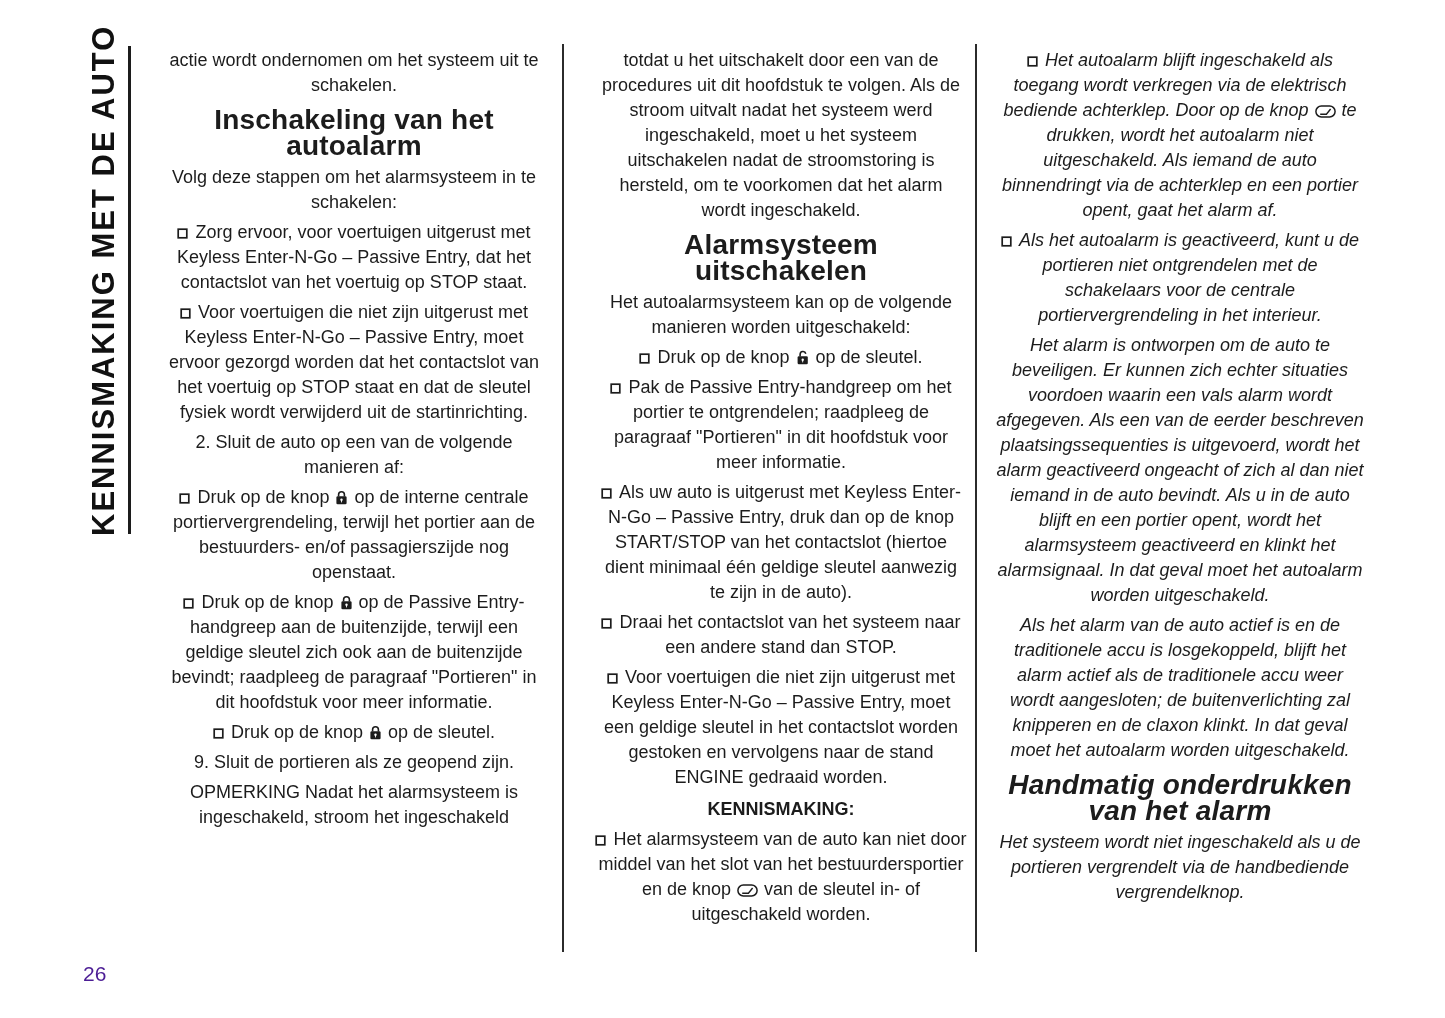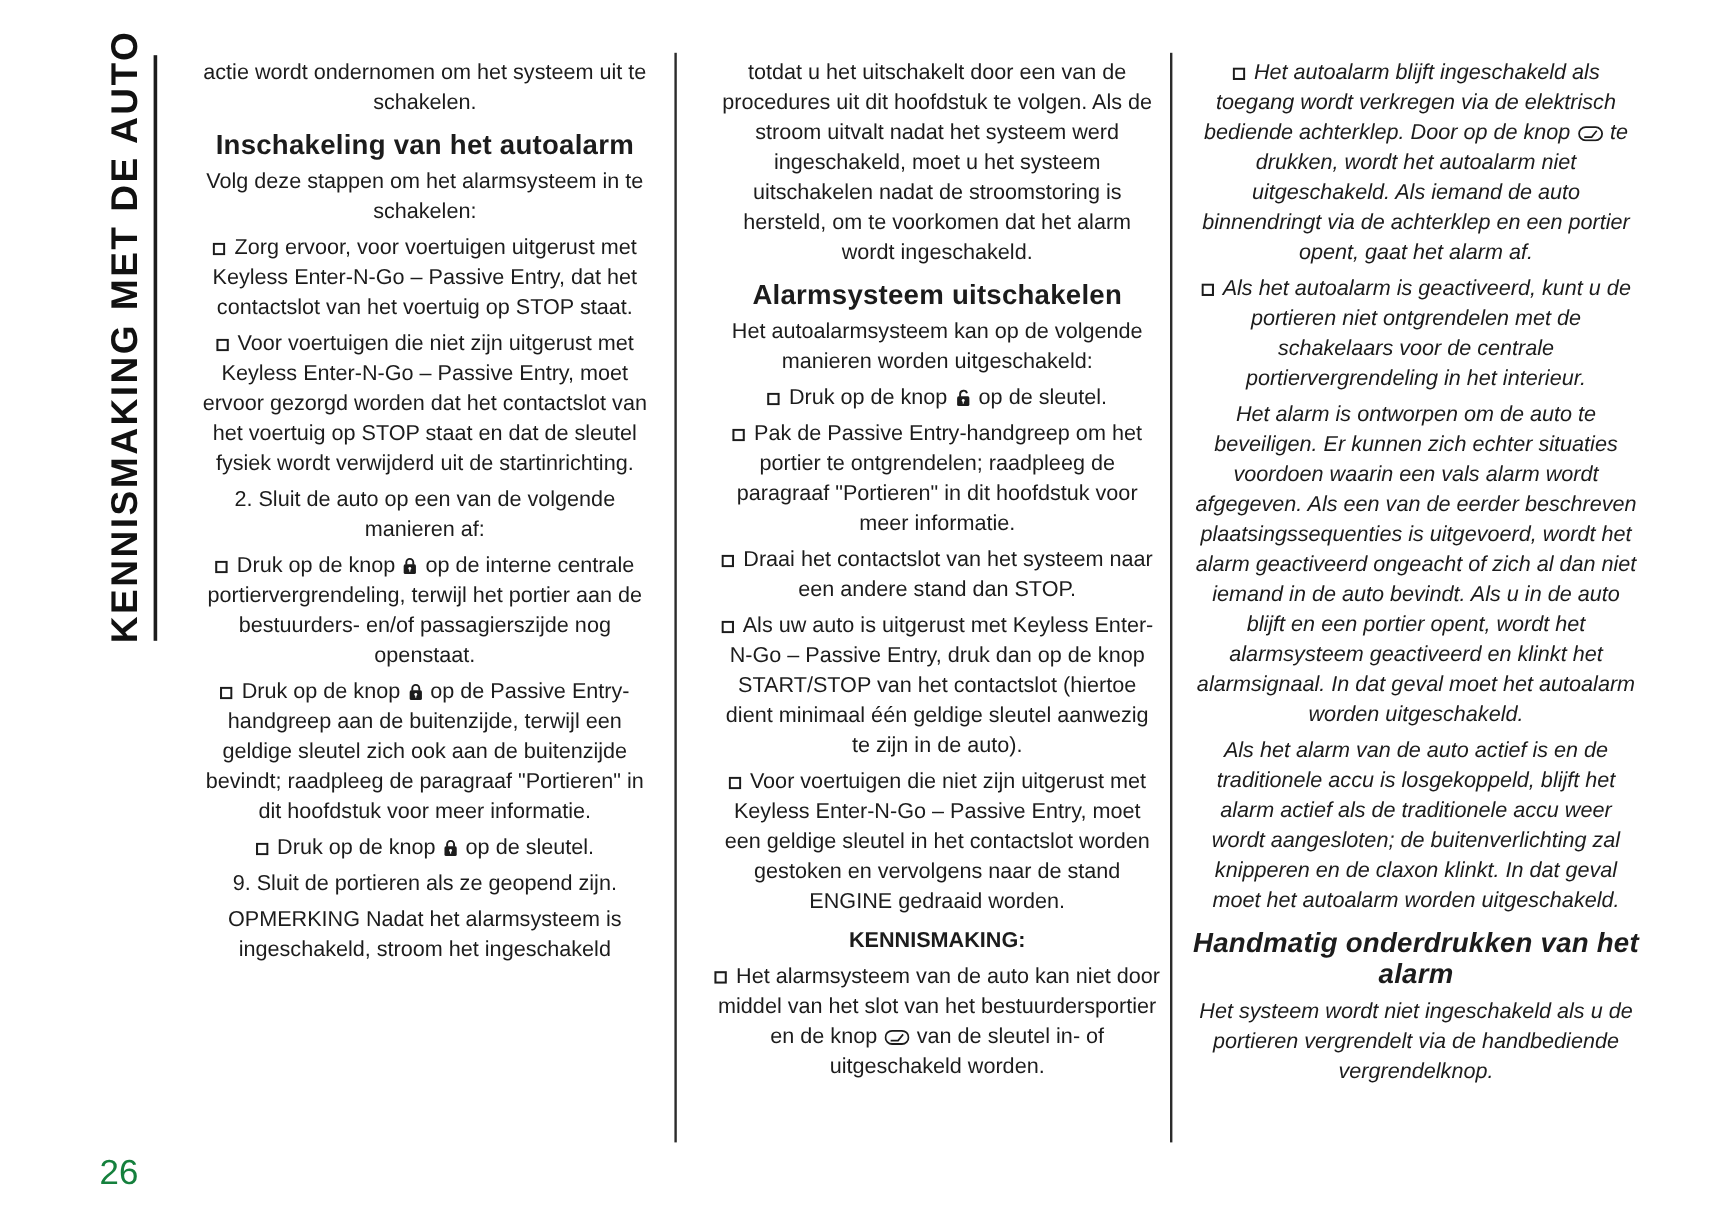--- a/index.html
+++ b/index.html
@@ -50,40 +50,40 @@
     top: 44px;
     height: 908px;
     width: 1.6px;
     background: #2b2b2b;
   }
   .divider-1 { left: 562px; }
   .divider-2 { left: 975px; }
   
   .block { margin: 0 0 5px 0; }
   h2.block.heading {
-    font-size: 23px;
+    font-size: 28px;
     line-height: 26px;
     font-weight: bold;
     margin: 9px 0 6px 0;
     letter-spacing: 0.2px;
   }
   .block.bold-paragraph { font-weight: bold; margin-top: 7px; }
   
   .icon { display: inline-block; line-height: 0; color: #1c1c1c; }
   .icon svg { display: inline-block; }
   .square-bullet-icon { margin-right: 7px; vertical-align: -1px; }
   .lock-icon, .unlock-icon { vertical-align: -2px; margin: 0 1px; }
   .liftgate-icon { vertical-align: -2px; margin: 0 1px; }
   
   .page-number {
     position: absolute;
     left: 83px;
     top: 962px;
-    font-size: 29px;
-    color: #15803d;
+    font-size: 21px;
+    color: #4c1d95;
   }
 </style>
 </head>
 <body>
 
 <div class="page">
 
   <div class="sidebar-title">KENNISMAKING MET DE AUTO</div>
   <div class="sidebar-rule"></div>
 
@@ -136,24 +136,24 @@
             <path d="M4.1 6.6 V4.4 a2.9 2.9 0 0 1 5.7 -0.7" fill="none" stroke="currentColor" stroke-width="1.6"></path>
             <rect x="1.6" y="6.3" width="10.2" height="8" rx="1.3" fill="currentColor"></rect>
             <circle cx="6.7" cy="9.7" r="1.2" fill="#fff"></circle>
             <rect x="6.25" y="9.9" width="0.9" height="2.5" fill="#fff"></rect>
           </svg></span><span> op de sleutel.</span></p>
       <p class="block bullet"><span class="icon square-bullet-icon"><svg width="11" height="11" viewBox="0 0 11 11">
             <rect x="1.2" y="1.2" width="8.6" height="8.6" fill="none" stroke="currentColor" stroke-width="1.7"></rect>
           </svg></span><span>Pak de Passive Entry-handgreep om het portier te ontgrendelen; raadpleeg de paragraaf "Portieren" in dit hoofdstuk voor meer informatie.</span></p>
       <p class="block bullet"><span class="icon square-bullet-icon"><svg width="11" height="11" viewBox="0 0 11 11">
             <rect x="1.2" y="1.2" width="8.6" height="8.6" fill="none" stroke="currentColor" stroke-width="1.7"></rect>
-          </svg></span><span>Draai het contactslot van het systeem naar een andere stand dan STOP.</span></p>
+          </svg></span><span>Als uw auto is uitgerust met Keyless Enter-N-Go – Passive Entry, druk dan op de knop START/STOP van het contactslot (hiertoe dient minimaal één geldige sleutel aanwezig te zijn in de auto).</span></p>
       <p class="block bullet"><span class="icon square-bullet-icon"><svg width="11" height="11" viewBox="0 0 11 11">
             <rect x="1.2" y="1.2" width="8.6" height="8.6" fill="none" stroke="currentColor" stroke-width="1.7"></rect>
-          </svg></span><span>Als uw auto is uitgerust met Keyless Enter-N-Go – Passive Entry, druk dan op de knop START/STOP van het contactslot (hiertoe dient minimaal één geldige sleutel aanwezig te zijn in de auto).</span></p>
+          </svg></span><span>Draai het contactslot van het systeem naar een andere stand dan STOP.</span></p>
       <p class="block bullet"><span class="icon square-bullet-icon"><svg width="11" height="11" viewBox="0 0 11 11">
             <rect x="1.2" y="1.2" width="8.6" height="8.6" fill="none" stroke="currentColor" stroke-width="1.7"></rect>
           </svg></span><span>Voor voertuigen die niet zijn uitgerust met Keyless Enter-N-Go – Passive Entry, moet een geldige sleutel in het contactslot worden gestoken en vervolgens naar de stand ENGINE gedraaid worden.</span></p>
       <p class="block bold-paragraph"><span>KENNISMAKING:</span></p>
       <p class="block bullet"><span class="icon square-bullet-icon"><svg width="11" height="11" viewBox="0 0 11 11">
             <rect x="1.2" y="1.2" width="8.6" height="8.6" fill="none" stroke="currentColor" stroke-width="1.7"></rect>
           </svg></span><span>Het alarmsysteem van de auto kan niet door middel van het slot van het bestuurdersportier en de knop </span><span class="icon liftgate-icon"><svg width="21" height="13" viewBox="0 0 21 13">
             <rect x="0.9" y="1" width="19.2" height="11" rx="5.5" fill="none" stroke="currentColor" stroke-width="1.5"></rect>
             <path d="M5.2 9.2 h6.2 l4.2 -5.2" fill="none" stroke="currentColor" stroke-width="1.4"></path>
           </svg></span><span> van de sleutel in- of uitgeschakeld worden.</span></p>

